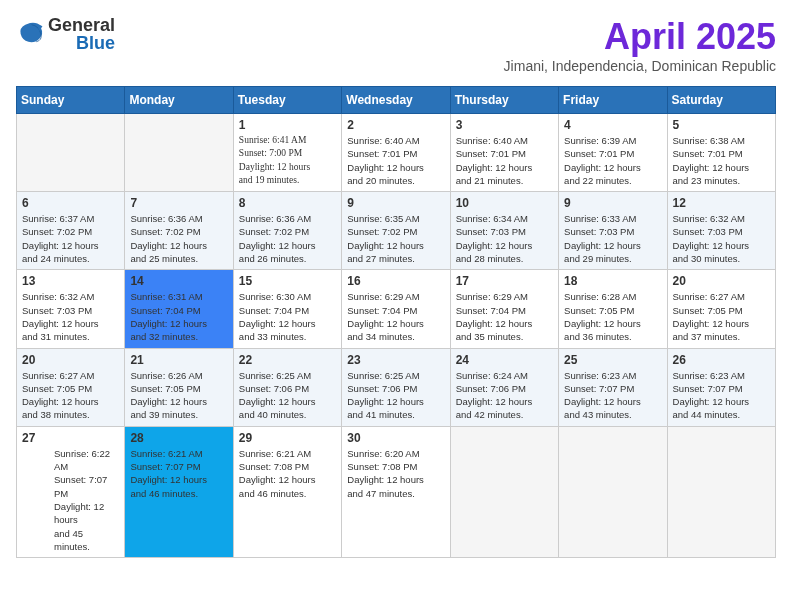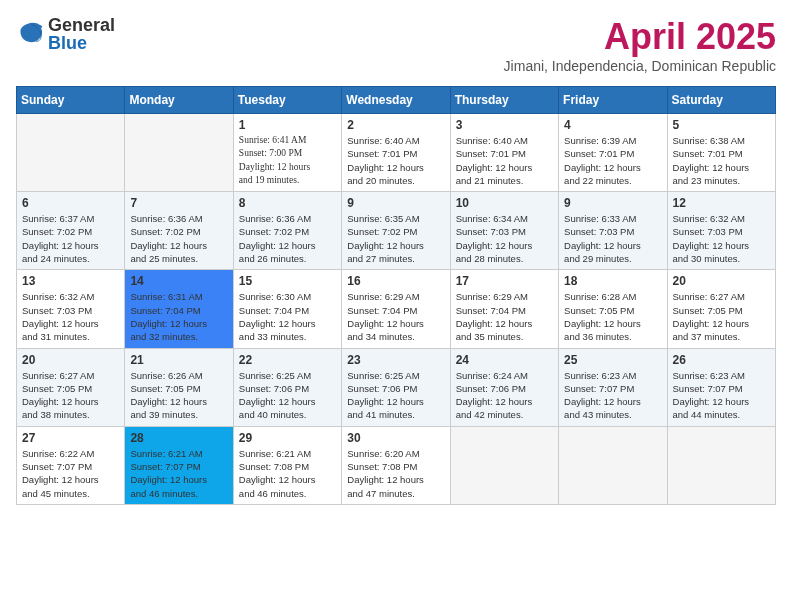--- a/index.html
+++ b/index.html
@@ -19,36 +19,37 @@
     .logo {
       display: flex;
       align-items: center;
     }
     .logo-text {
       display: flex;
       flex-direction: column;
       font-size: 18px;
       font-weight: bold;
       line-height: 1;
+      align-items: flex-end;
     }
     .logo-general { color: #333; }
     .logo-blue { color: #1a6bb5; }
     .logo-icon {
       width: 28px;
       height: 28px;
       margin-right: 4px;
       position: relative;
     }
     .title-block {
       text-align: right;
     }
     .month-title {
       font-size: 36px;
       font-weight: bold;
-      color: #be185d;
+      color: #6d28d9;
     }
     .subtitle {
       font-size: 14px;
       color: #555;
     }
     .calendar {
       width: 100%;
       border-collapse: collapse;
       border: 1px solid #84cc16;
     }
@@ -312,21 +313,21 @@
           <span class="day-number">26</span>
           <div class="day-info" style="white-space: pre-line;">Sunrise: 6:23 AM
 Sunset: 7:07 PM
 Daylight: 12 hours
 and 44 minutes.</div>
         </td>
       </tr>
       <tr>
         <td style="background: rgb(255, 255, 255);">
           <span class="day-number">27</span>
-          <div class="day-info" style="white-space: pre-line;">Sunrise: 6:22 AM
+          <div class="day-info" style="white-space: pre-line; margin-left: 32px;">Sunrise: 6:22 AM
 Sunset: 7:07 PM
 Daylight: 12 hours
 and 45 minutes.</div>
         </td>
         <td style="background: #0ea5e9; margin-top: 24px;">
           <span class="day-number">28</span>
           <div class="day-info" style="white-space: pre-line;">Sunrise: 6:21 AM
 Sunset: 7:07 PM
 Daylight: 12 hours
 and 46 minutes.</div>

